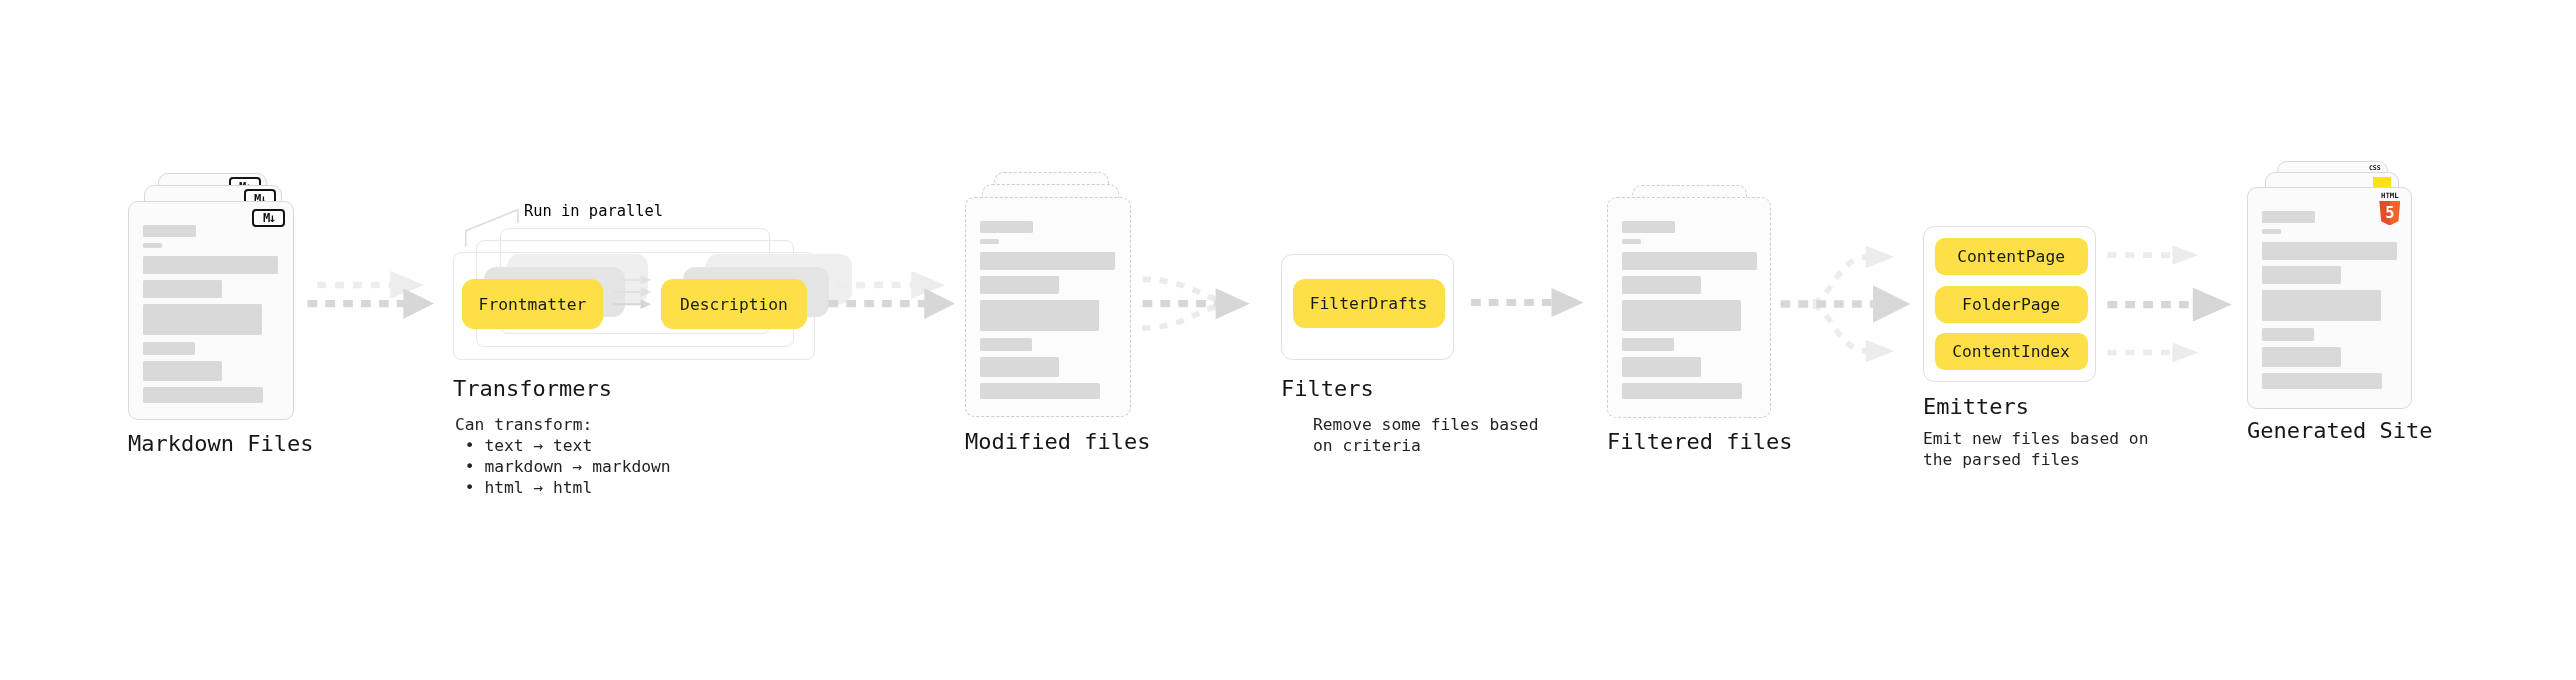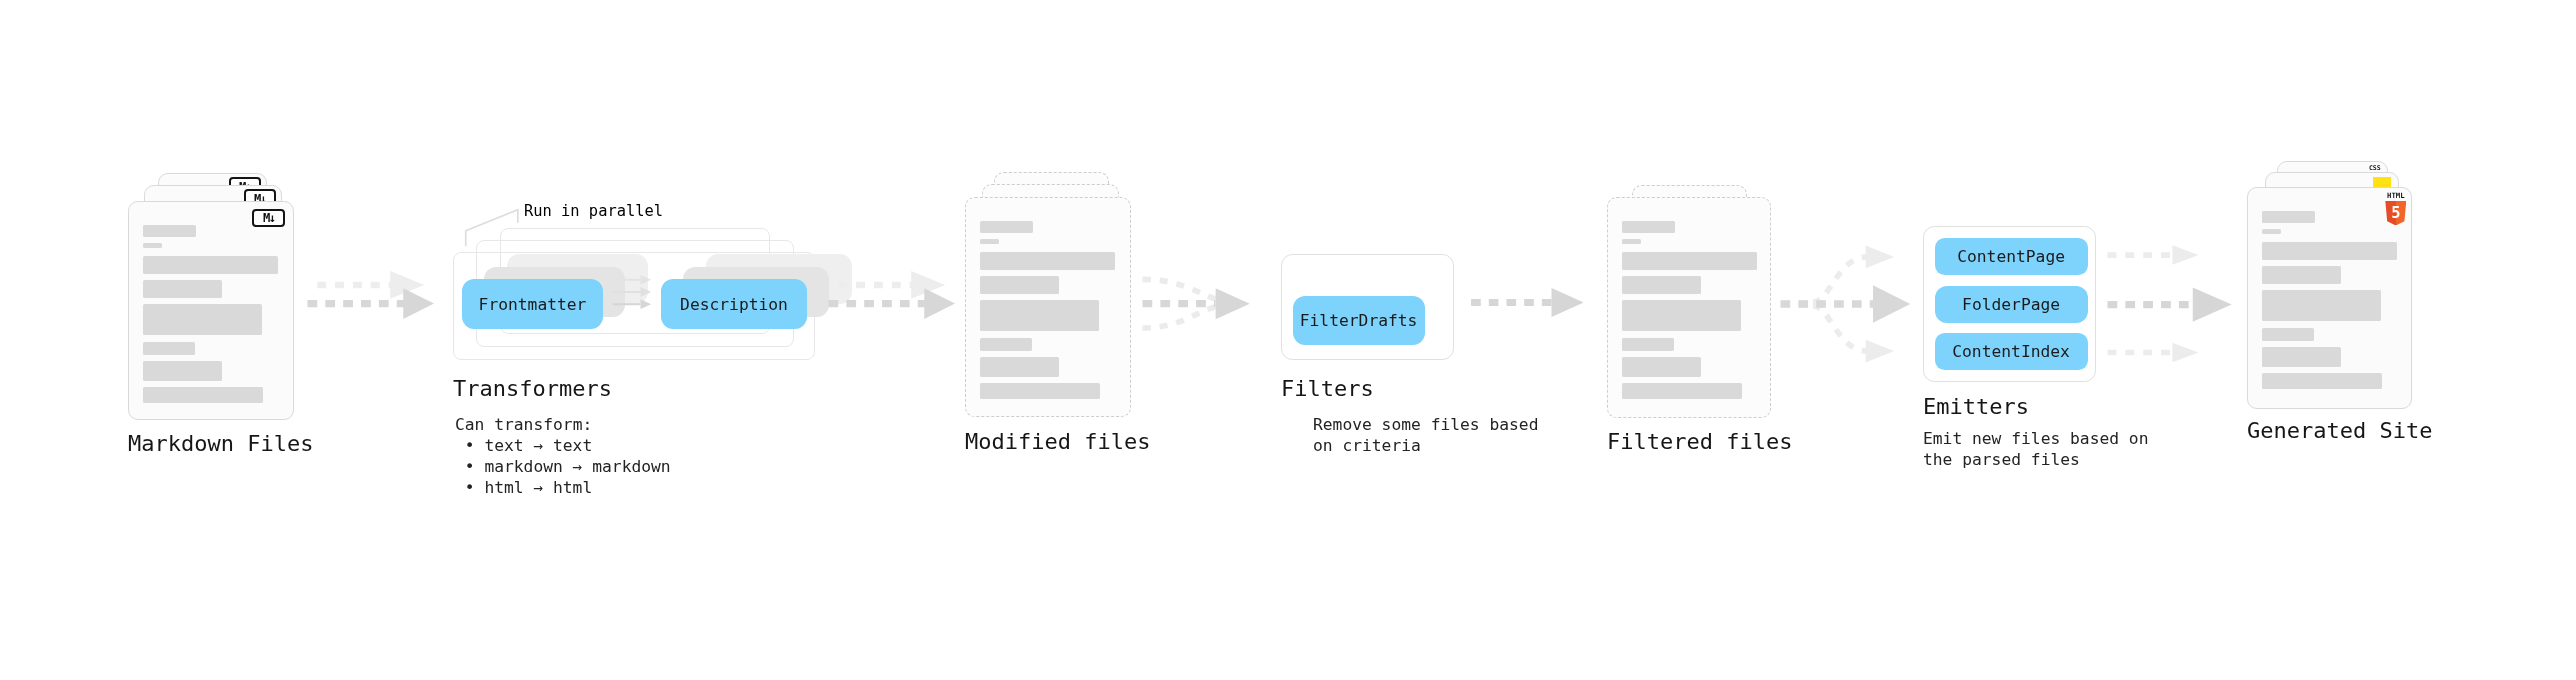--- a/index.html
+++ b/index.html
@@ -8,21 +8,21 @@
     font-family:"DejaVu Sans Mono","Liberation Mono",monospace;color:#1a1a1a;
   }
   
   .card{position:absolute;background:#fbfbfb;border:1.6px solid #d9d9d9;border-radius:9.8px;box-sizing:border-box;}
   .card.dashed{border:1.6px dashed #cdcdcd;background:#fcfcfc;}
   .bar{position:absolute;left:14px;background:#d9d9d9;border-radius:1.6px;}
   
   .md-badge{position:absolute;width:32.5px;height:18.7px;background:#ffffff;border:2.4px solid #141414;border-radius:4.1px;
     display:flex;align-items:center;justify-content:center;font-weight:bold;font-size:12.2px;letter-spacing:-1.6px;color:#141414;box-sizing:border-box;}
   
-  .gray-box{position:absolute;background:#7dd3fc;border-radius:12.2px;display:flex;align-items:center;justify-content:center;
+  .gray-box{position:absolute;background:#fde047;border-radius:12.2px;display:flex;align-items:center;justify-content:center;
     font-size:16.3px;color:#1b1b1b;white-space:nowrap;}
   .gray-box.ghost1{background:#e4e4e4;}
   .gray-box.ghost2{background:#efefef;}
   
   .t-container{position:absolute;border:1.6px solid #e7e7e7;border-radius:8.1px;box-sizing:border-box;background:transparent;}
   .panel{position:absolute;background:#ffffff;border:1.6px solid #e0e0e0;border-radius:11.4px;box-sizing:border-box;}
   
   .stage-label{position:absolute;font-size:22px;color:#161616;white-space:nowrap;}
   .stage-desc{position:absolute;font-size:16.3px;line-height:21px;color:#232323;white-space:nowrap;}
   .annotation{position:absolute;font-size:15.4px;color:#000000;white-space:nowrap;}
@@ -130,21 +130,21 @@
   <div class="stage-label" style="left:965px;top:429px;">Modified files</div>
 
   <svg class="arrow" style="left:1136px;top:267px;" width="130" height="75" viewBox="0 0 160 92">
     <path d="M8,15 C55,15 75,32 100,40" fill="none" stroke="#ebebeb" stroke-width="7" stroke-dasharray="10 11"></path>
     <path d="M8,75 C55,75 75,54 100,48" fill="none" stroke="#ebebeb" stroke-width="7" stroke-dasharray="10 11"></path>
     <line x1="8" y1="45" x2="98" y2="45" stroke="#d7d7d7" stroke-width="9" stroke-dasharray="12 10"></line>
     <polygon points="98,26 98,64 140,45" fill="#d7d7d7"></polygon>
   </svg>
 
   <div class="panel" style="left:1281px;top:254px;width:173px;height:106px;">
-    <div class="gray-box" style="left:10.6px;top:41px;width:132px;height:49px;">FilterDrafts</div>
+    <div class="gray-box" style="left:10.6px;top:24px;width:152px;height:49px;">FilterDrafts</div>
   </div>
   <div class="stage-label" style="left:1281px;top:376px;">Filters</div>
   <div class="stage-desc" style="left:1281px;top:414px;margin-left:32px;">
     <div>Remove some files based</div>
     <div>on criteria</div>
   </div>
 
   <svg class="arrow" style="left:1464px;top:284px;" width="130" height="37" viewBox="0 0 160 46">
     <line x1="8" y1="23" x2="110" y2="23" stroke="#d6d6d6" stroke-width="9" stroke-dasharray="12 10"></line>
     <polygon points="108,5 108,41 148,23" fill="#d6d6d6"></polygon>
@@ -198,21 +198,21 @@
     <div class="card" style="left:2277px;top:161px;width:111px;height:203px;">
       <div class="css-badge" style="right:4.9px;top:3.3px;">
         <div>CSS</div>
         <div class="bar-blue"></div>
       </div>
     </div>
     <div class="card" style="left:2265px;top:172px;width:134px;height:207px;">
       <div class="js-badge" style="right:7.3px;top:4.1px;"></div>
     </div>
     <div class="card" style="left:2247px;top:187px;width:165px;height:222px;">
-      <div class="html5-logo" style="right:3px;top:4.1px;text-align:center;">
+      <div class="html5-logo" style="right:9px;top:4.1px;text-align:center;">
         <div class="html5-word">HTML</div>
         <div class="shield">
             <span>5</span>
           </div>
       </div>
     <div class="bar" style="top: 23px; width: 53px; height: 12.2px;"></div>
         <div class="bar" style="top: 41px; width: 18.7px; height: 4.9px;"></div>
         <div class="bar" style="top: 54px; width: 135px; height: 18px;"></div>
         <div class="bar" style="top: 78px; width: 79px; height: 18px;"></div>
         <div class="bar" style="top: 102px; width: 119px; height: 31px;"></div>

